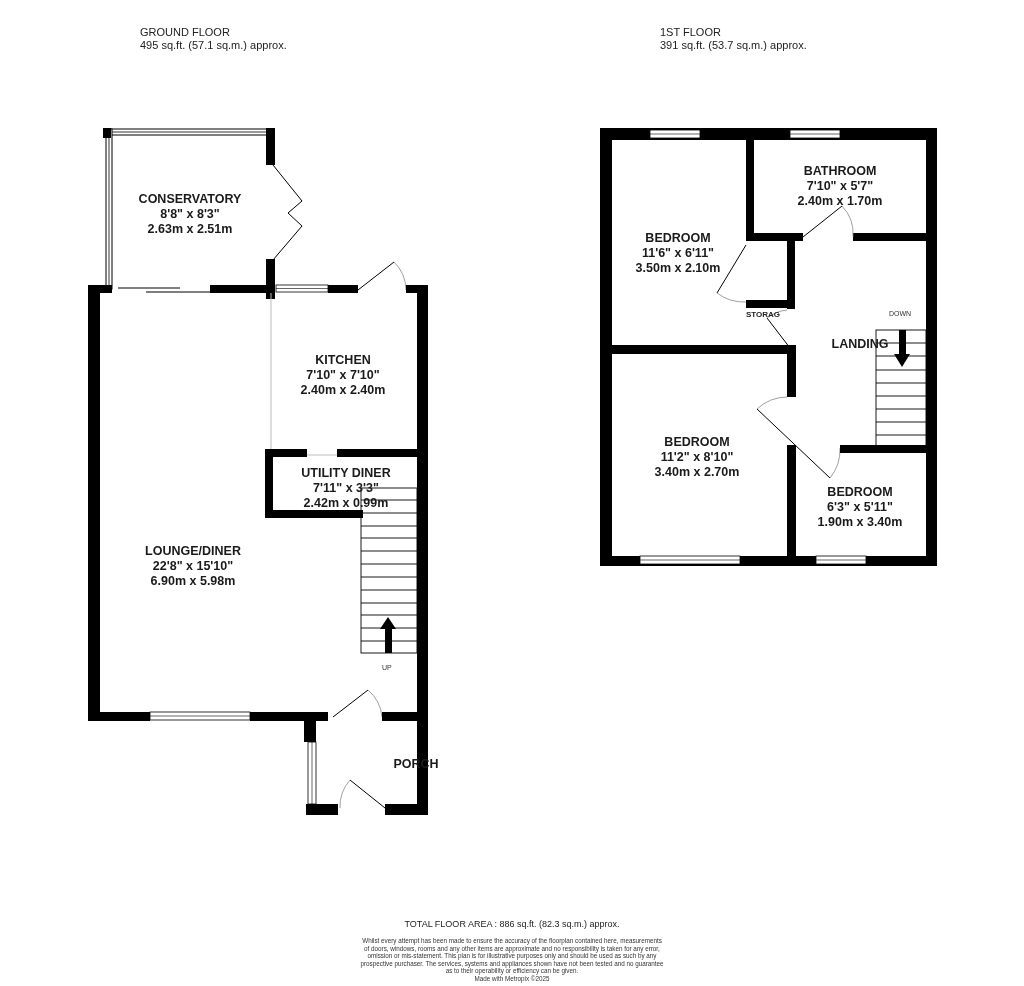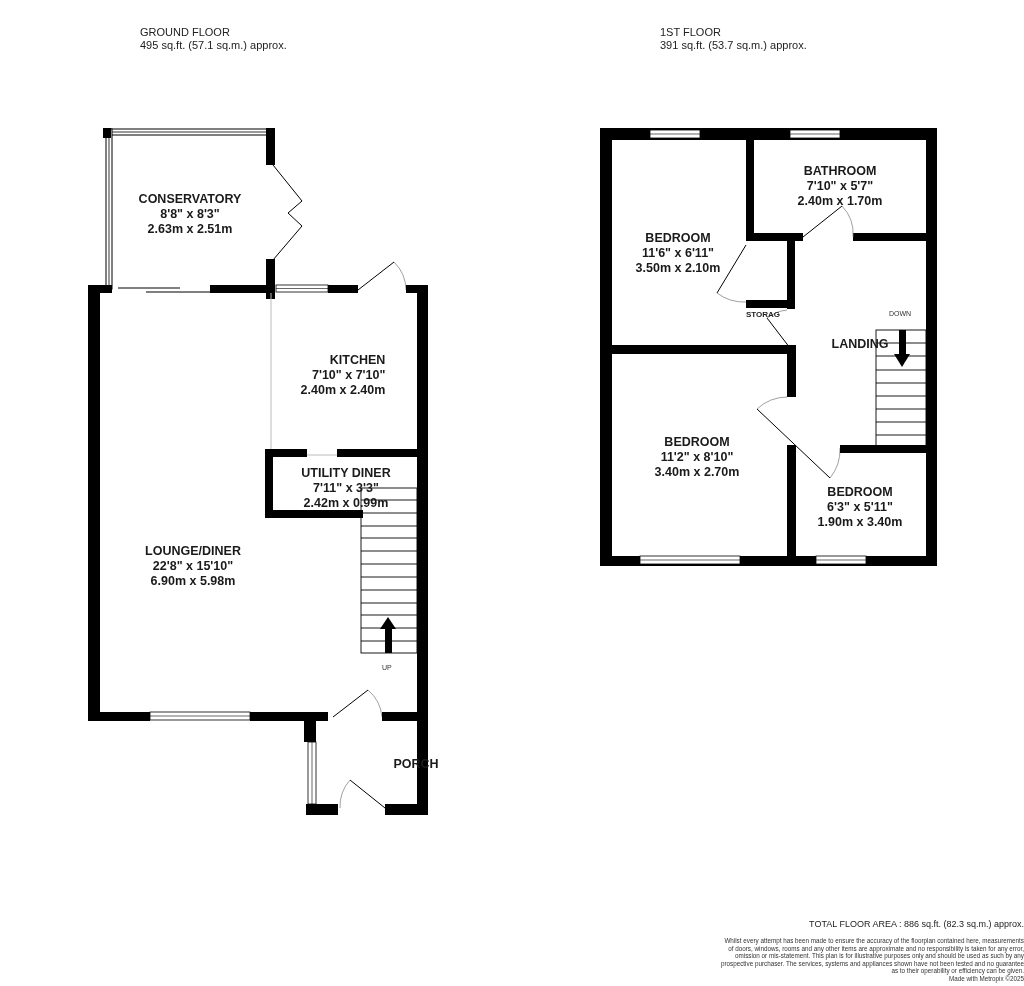--- a/index.html
+++ b/index.html
@@ -4,21 +4,21 @@
 <style>
   html, body { margin:0; padding:0; background:#ffffff; }
   body { width:1024px; height:986px; position:relative; overflow:hidden;
          font-family:"Liberation Sans", sans-serif; color:#111; }
   .floor-head { position:absolute; text-align:left; font-size:11px; line-height:13px; color:#222; }
   .room-label { position:absolute; text-align:center; font-weight:bold; color:#1a1a1a;
                 font-size:12.5px; line-height:15px; white-space:nowrap; transform:translateX(-50%); }
   .small-label { position:absolute; font-size:8px; font-weight:bold; color:#222; white-space:nowrap; }
   .tiny-label { position:absolute; font-size:7px; color:#333; white-space:nowrap; }
   svg { position:absolute; left:0; top:0; }
-  .footer { position:absolute; left:0; width:1024px; text-align:right; }
+  .footer { position:absolute; left:0; width:1024px; text-align:center; }
   .total { top:919px; font-size:9px; color:#222; }
   .disclaimer { top:937px; font-size:6.3px; line-height:7.6px; color:#333; }
 </style>
 </head>
 <body>
 
 <div class="floor-head" style="left:140px; top:26px; width:220px;">
   <div>GROUND FLOOR</div>
   <div>495 sq.ft. (57.1 sq.m.) approx.</div>
 </div>
@@ -155,21 +155,21 @@
       <polygon points="894,354 902,367 910,354"></polygon>
     </g>
   </g>
 </svg>
 
 <div class="room-label" style="left:190px; top:192px;">
   <div>CONSERVATORY</div>
   <div>8'8"  x 8'3"</div>
   <div>2.63m  x 2.51m</div>
 </div>
-<div class="room-label" style="left:343px; top:353px;text-align:right;">
+<div class="room-label" style="left:343px; top:353px;">
   <div>KITCHEN</div>
   <div>7'10"  x 7'10"</div>
   <div>2.40m  x 2.40m</div>
 </div>
 <div class="room-label" style="left:346px; top:466px;">
   <div>UTILITY DINER</div>
   <div>7'11"  x 3'3"</div>
   <div>2.42m  x 0.99m</div>
 </div>
 <div class="room-label" style="left:193px; top:516px;margin-top:28px;">

